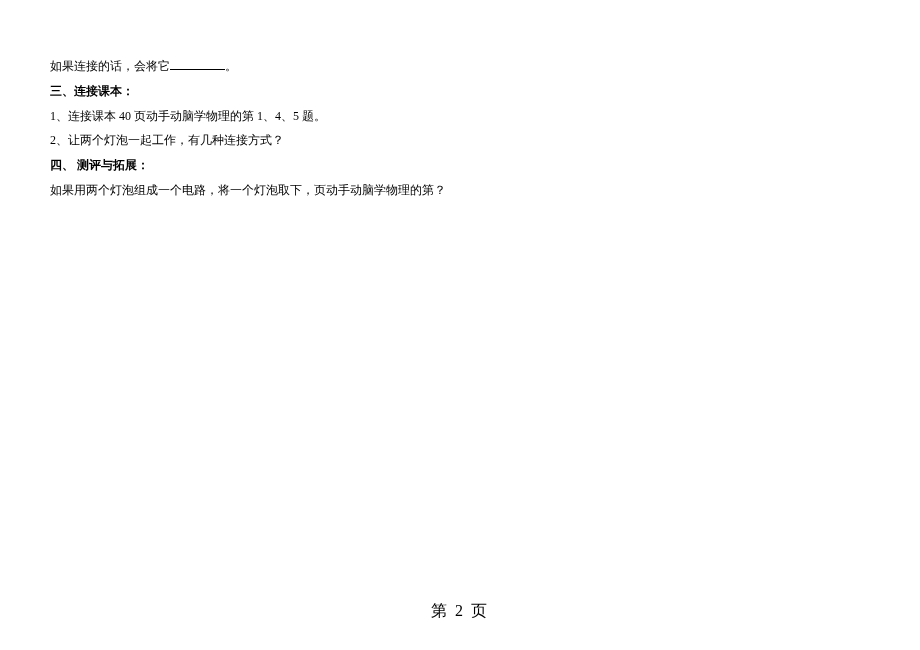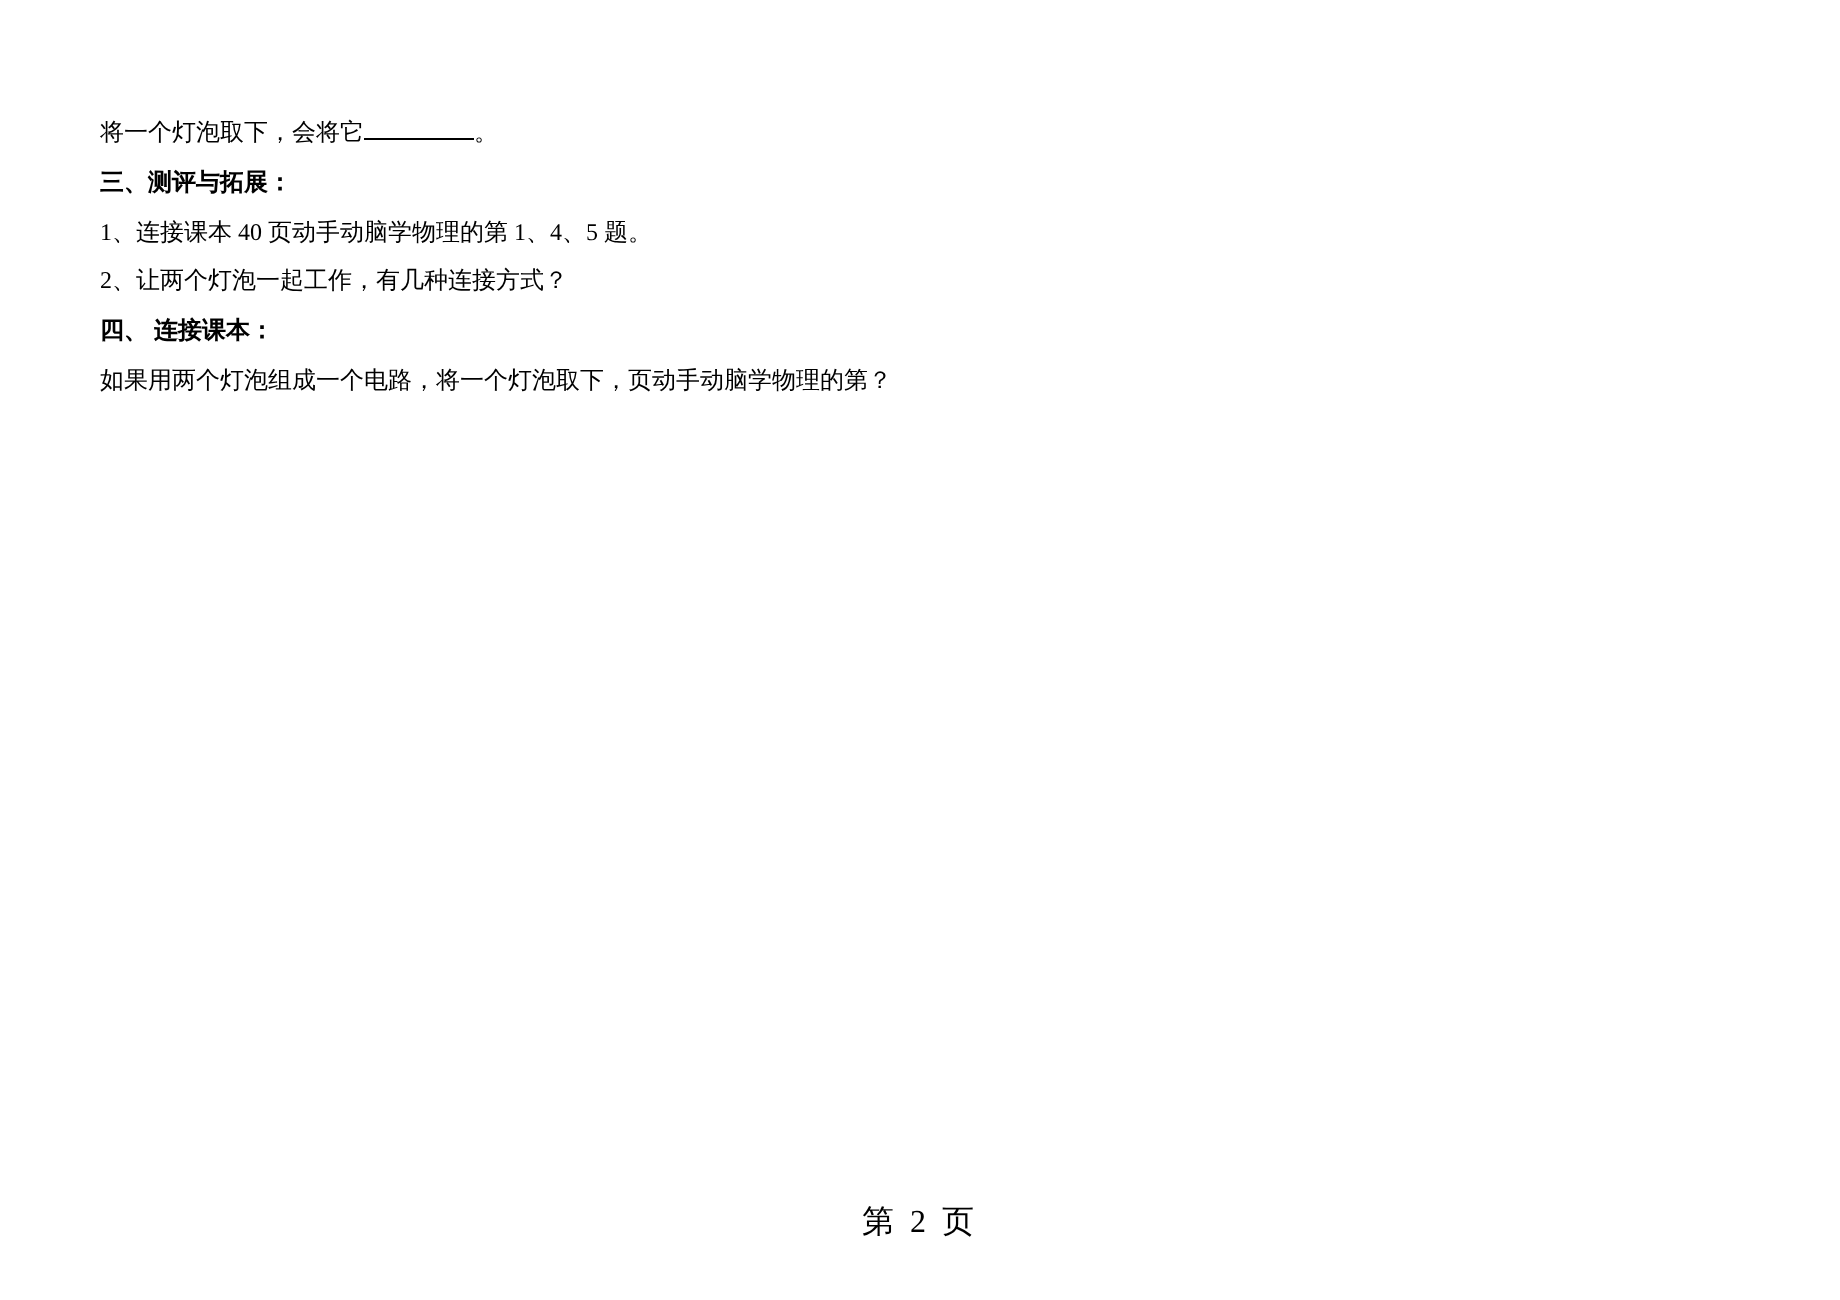--- a/index.html
+++ b/index.html
@@ -41,24 +41,24 @@
       text-align: center;
       font-size: 16px;
       letter-spacing: 2px;
     }
   </style>
 </head>
 <body>
 
 <div class="content">
   <div class="line">
-    <span>将一个灯泡取下，会将它</span><span class="blank"></span><span>。</span>
+    <span>如果连接的话，会将它</span><span class="blank"></span><span>。</span>
   </div>
-  <div class="line bold">三、测评与拓展：</div>
+  <div class="line bold">三、连接课本：</div>
   <div class="line">1、连接课本 40 页动手动脑学物理的第 1、4、5 题。</div>
   <div class="line">2、让两个灯泡一起工作，有几种连接方式？</div>
-  <div class="line bold">四、 连接课本：</div>
+  <div class="line bold">四、 测评与拓展：</div>
   <div class="line">如果用两个灯泡组成一个电路，将一个灯泡取下，页动手动脑学物理的第？</div>
 </div>
 
 <div class="page-footer">
   <span>第 2 页</span>
 </div>
 
 </body></html>

